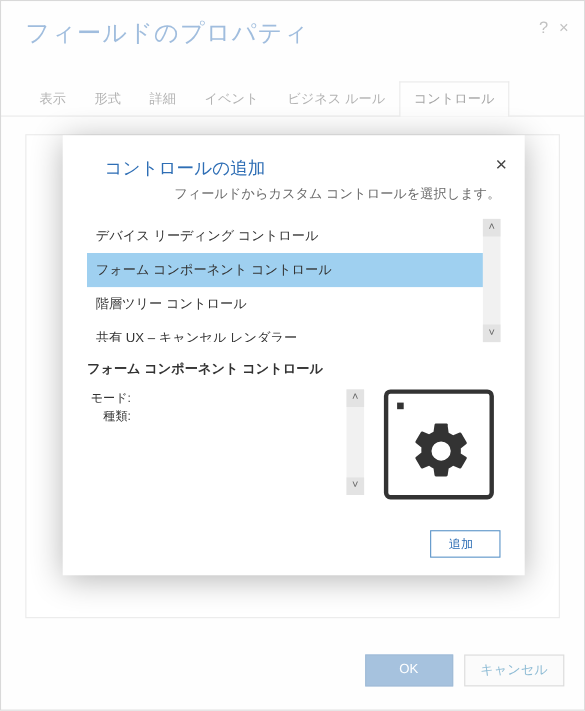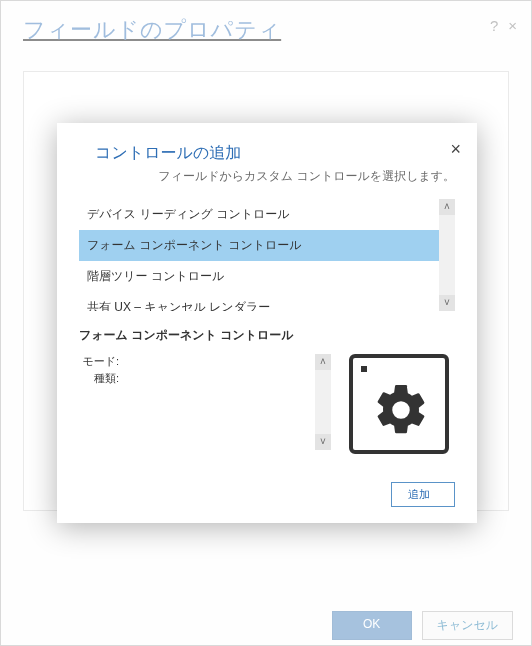--- a/index.html
+++ b/index.html
@@ -15,21 +15,20 @@
 .dialog {
   width: 532px;
   height: 646px;
   background: #fcfcfc;
   border: 1px solid #d9d9d9;
   position: relative;
 }
 .header {
   padding: 14px 20px 10px 22px;
   position: relative;
-  text-decoration: underline;
 }
 .header-title {
   color: #2e6eb5;
   font-size: 22px;
   font-weight: 400;
   letter-spacing: 1px;
 }
 .header-sub {
   color: #7a7a7a;
   font-size: 12px;
@@ -67,21 +66,21 @@
   color: #333;
 }
 .tab-panel {
   margin: 16px 22px 0 22px;
   border: 1px solid #d0d0d0;
   height: 440px;
   background: #fff;
 }
 .footer {
   position: absolute;
-  bottom: 5px;
+  bottom: 21px;
   right: 18px;
   display: flex;
   gap: 10px;
 }
 .btn {
   min-width: 80px;
   padding: 5px 14px;
   font-size: 12px;
   border: 1px solid #b0b0b0;
   background: #f5f5f5;
@@ -242,20 +241,28 @@
 
 <div class="dialog">
   <div class="header">
     <div class="header-title">フィールドのプロパティ</div>
     <div class="header-icons">
       <span>?</span>
       <span>×</span>
     </div>
   </div>
 
+  <div class="tabs">
+    <div class="tab">表示</div>
+    <div class="tab">形式</div>
+    <div class="tab">詳細</div>
+    <div class="tab">イベント</div>
+    <div class="tab">ビジネス ルール</div>
+    <div class="tab active">コントロール</div>
+  </div>
 
   <div class="tab-panel"></div>
 
   <div class="footer">
     <div class="btn btn-primary">OK</div>
     <div class="btn">キャンセル</div>
   </div>
 
   <div class="overlay"></div>
 

